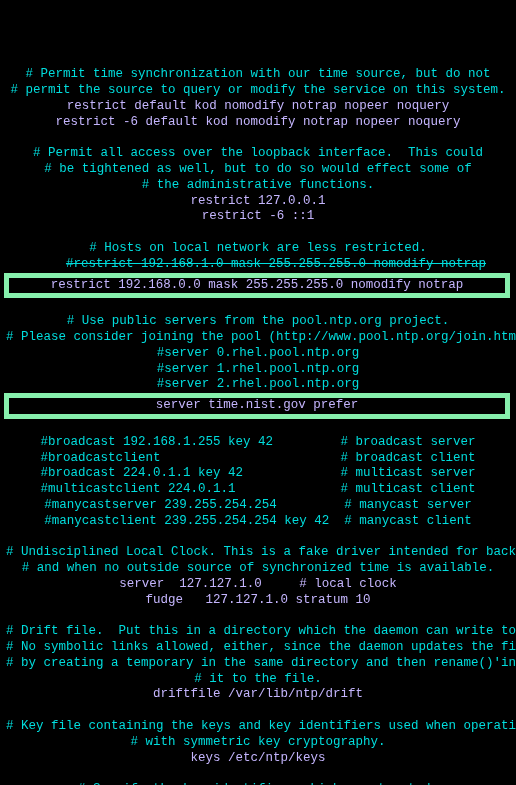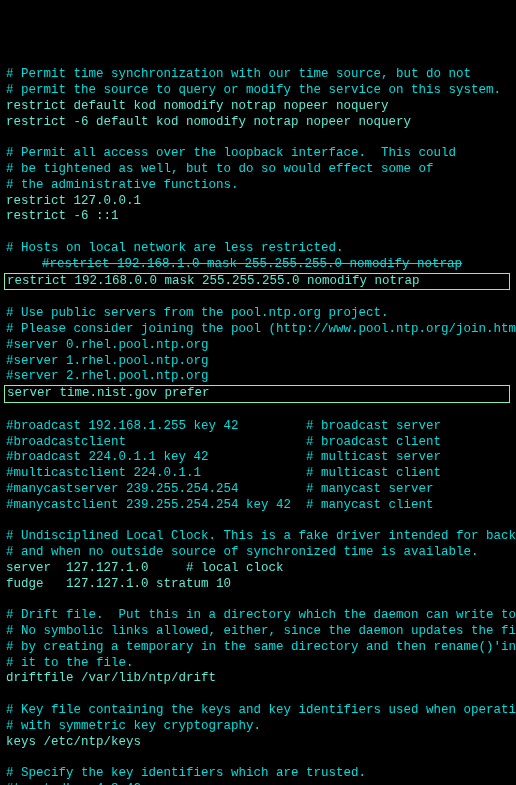--- a/index.html
+++ b/index.html
@@ -7,25 +7,25 @@
     background: #000000;
     font-family: "Courier New", monospace;
     font-size: 12.5px;
     line-height: 15.8px;
     padding: 4px 6px;
     width: 516px;
     color: #00dddd;
     white-space: pre;
     overflow: hidden;
   }
-  .line { display: block; }
+  .line { display: block; text-align: center; }
   .comment { color: #00dddd; }
-  .code { color: #5eead4; }
+  .code { color: #c4b5fd; }
   .boxed {
-    border: 1px solid #86efac;
+    border: 5px solid #86efac;
     display: block;
     padding: 0 2px;
     margin-left: -2px;
   }
   .strike { text-decoration: line-through; margin-left: 36px; }
 </style>
 </head>
 <body>
 
 

